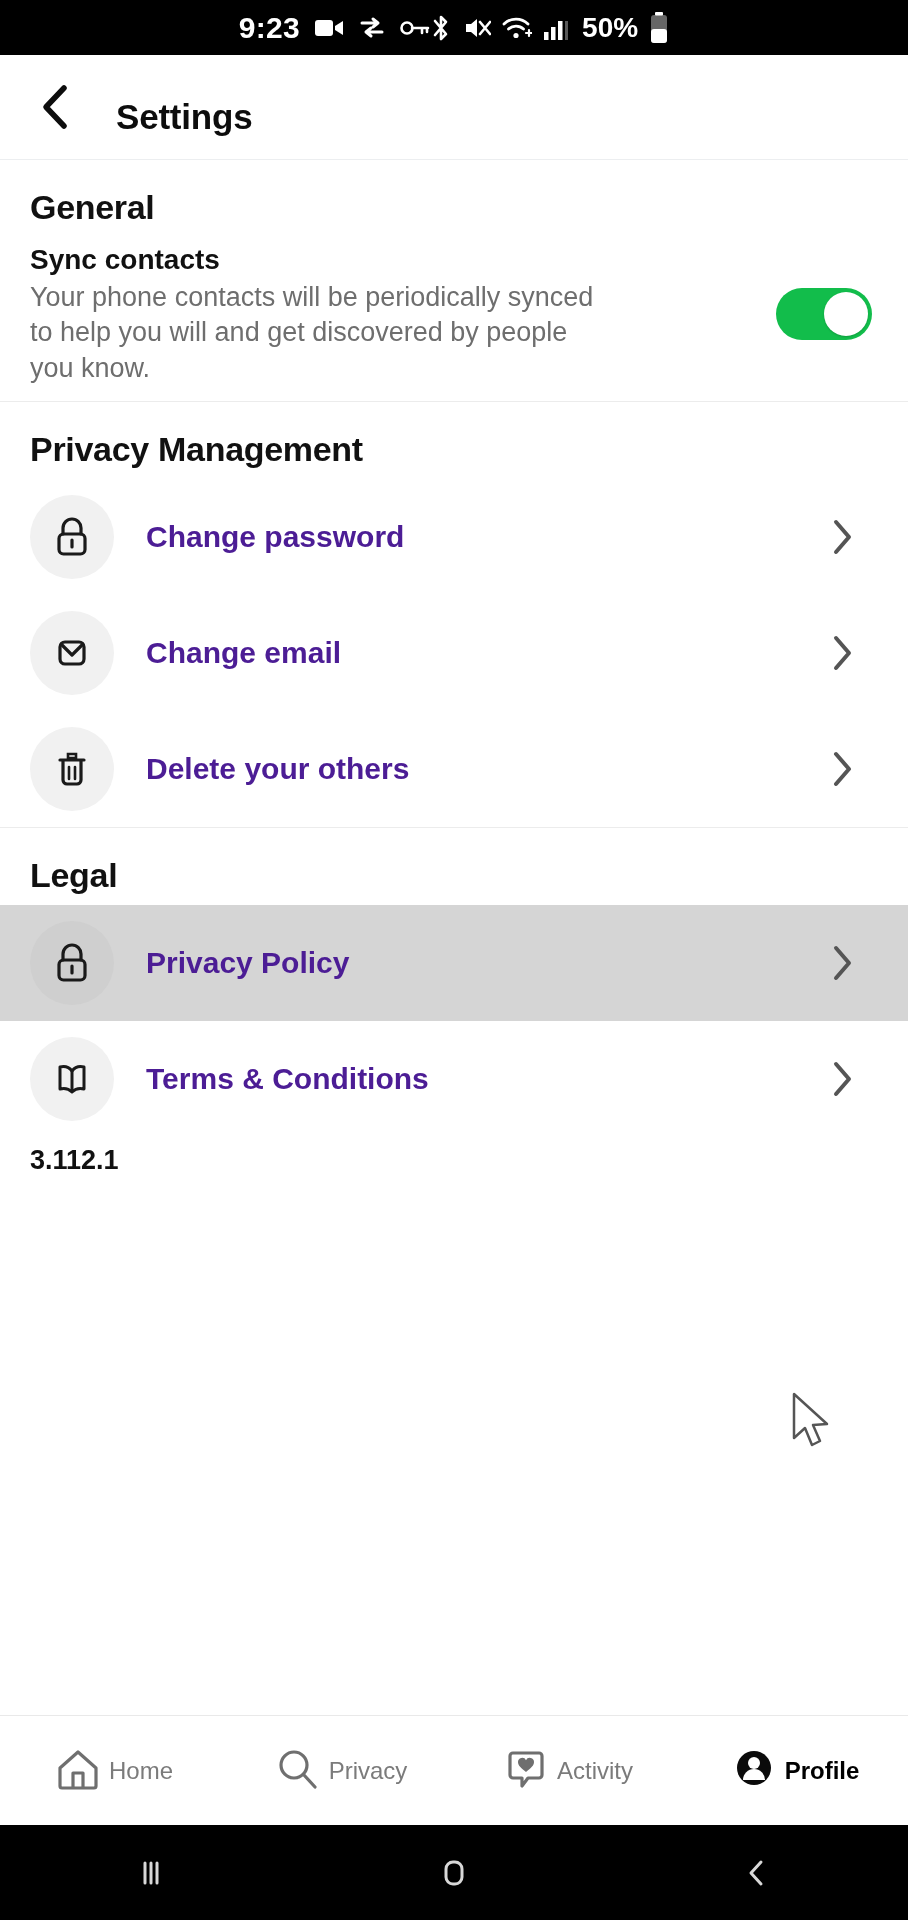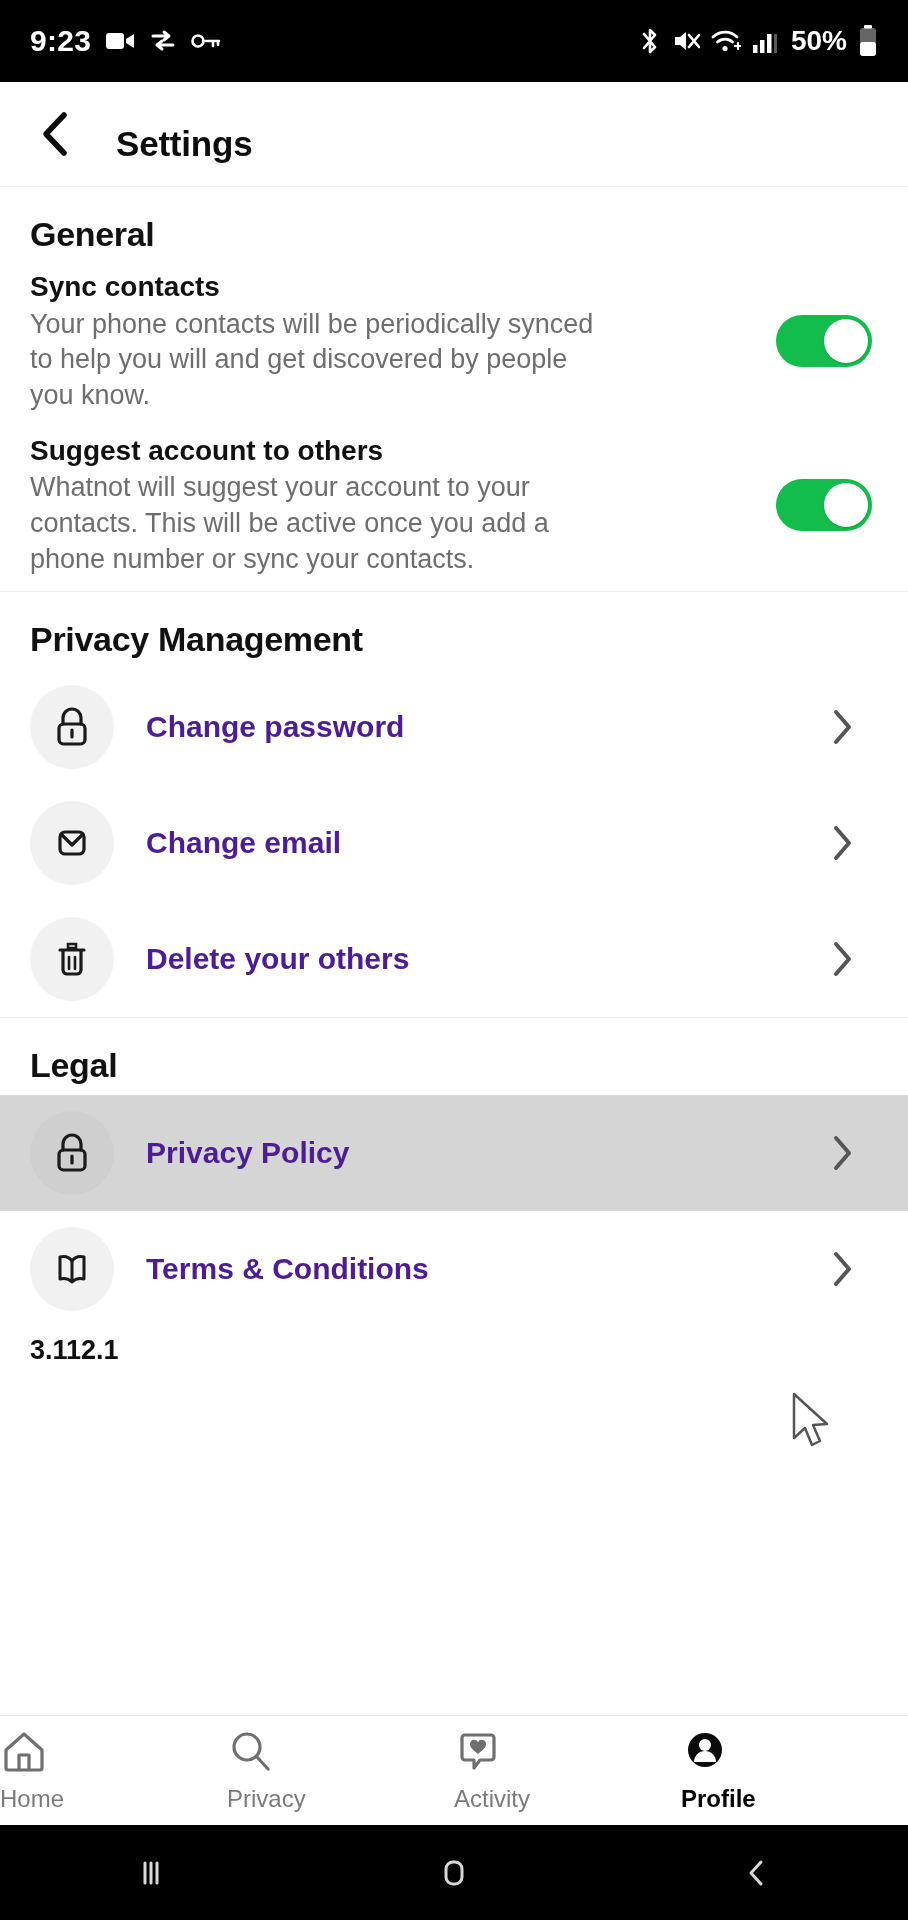--- a/index.html
+++ b/index.html
@@ -6,22 +6,22 @@
   html,body {
     width:908px; height:1920px;
     background:#000;
     font-family:"Liberation Sans", sans-serif;
     overflow:hidden;
   }
   #phone { position:relative; width:908px; height:1920px; background:#ffffff; }
 
   
   .statusbar{
-    height:82px; background:#000; color:#fff;
-    display:flex; align-items:center; justify-content:space-between;
+    height:55px; background:#000; color:#fff;
+    display:flex; align-items:center; justify-content:center;
     padding:0 30px 0 30px;
   }
   .sb-left{ display:flex; align-items:center; gap:14px; }
   .sb-right{ display:flex; align-items:center; gap:11px; }
   .sb-time{ font-size:30px; font-weight:600; letter-spacing:.3px; }
   .sb-ico{ display:inline-flex; align-items:center; justify-content:center; }
   .sb-batt{ font-size:28px; font-weight:600; margin-left:2px; }
 
   
   .appbar{
@@ -77,21 +77,21 @@
   .row-chev{ width:34px; height:34px; margin-right:18px; display:flex; align-items:center; justify-content:center; }
 
   .version{ font-size:27px; font-weight:700; color:#111; padding:8px 0 6px 30px; }
 
   
   .tabbar{
     position:absolute; left:0; right:0; bottom:95px;
     height:110px; background:#fff; border-top:1px solid #e9e9e9;
     display:flex; align-items:center;
   }
-  .tab{ flex:1; display:flex; flex-direction:column; align-items:flex-start; justify-content:center; gap:7px; }
+  .tab{ flex:1; display:flex; align-items:center; justify-content:center; gap:7px; }
   .tab-label{ font-size:24px; color:#7b7b7b; }
   .tab.active .tab-label{ color:#000; font-weight:700; }
 
   
   .androidnav{
     position:absolute; left:0; right:0; bottom:0;
     height:95px; background:#000;
     display:flex; align-items:center; justify-content:space-around;
   }
   .an-btn{ width:90px; height:90px; display:flex; align-items:center; justify-content:center; }
@@ -182,29 +182,20 @@
       <div class="toggle-row">
         <div class="toggle-text">
           <div class="toggle-label">Sync contacts</div>
           <div class="toggle-desc">Your phone contacts will be periodically synced to help you will and get discovered by people you know.</div>
         </div>
         <div class="switch on">
           <div class="knob"></div>
         </div>
       </div>
 
-      <div class="toggle-row">
-        <div class="toggle-text">
-          <div class="toggle-label">Suggest account to others</div>
-          <div class="toggle-desc">Whatnot will suggest your account to your contacts. This will be active once you add a phone number or sync your contacts.</div>
-        </div>
-        <div class="switch on">
-          <div class="knob"></div>
-        </div>
-      </div>
     </div>
 
     <div class="section-sep"></div>
 
     <div>
       <div class="section">
         <div class="section-title">Privacy Management</div>
       </div>
 
       <div class="nav-row">

